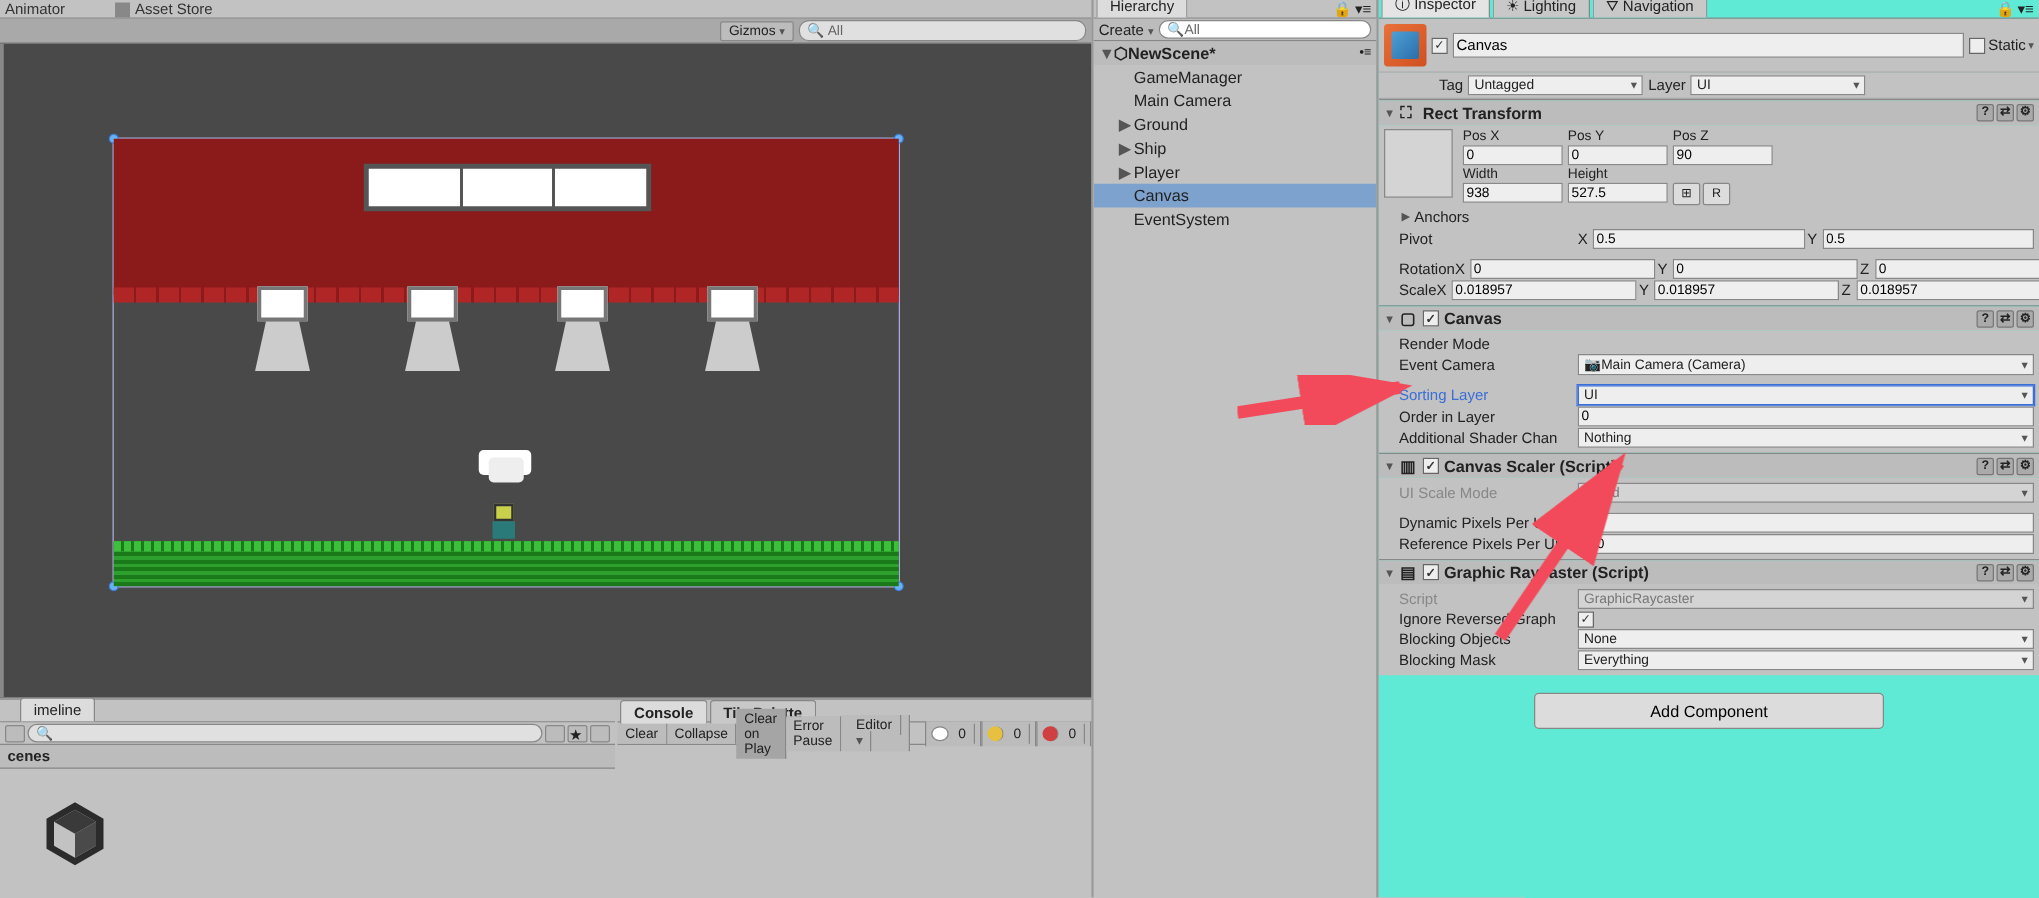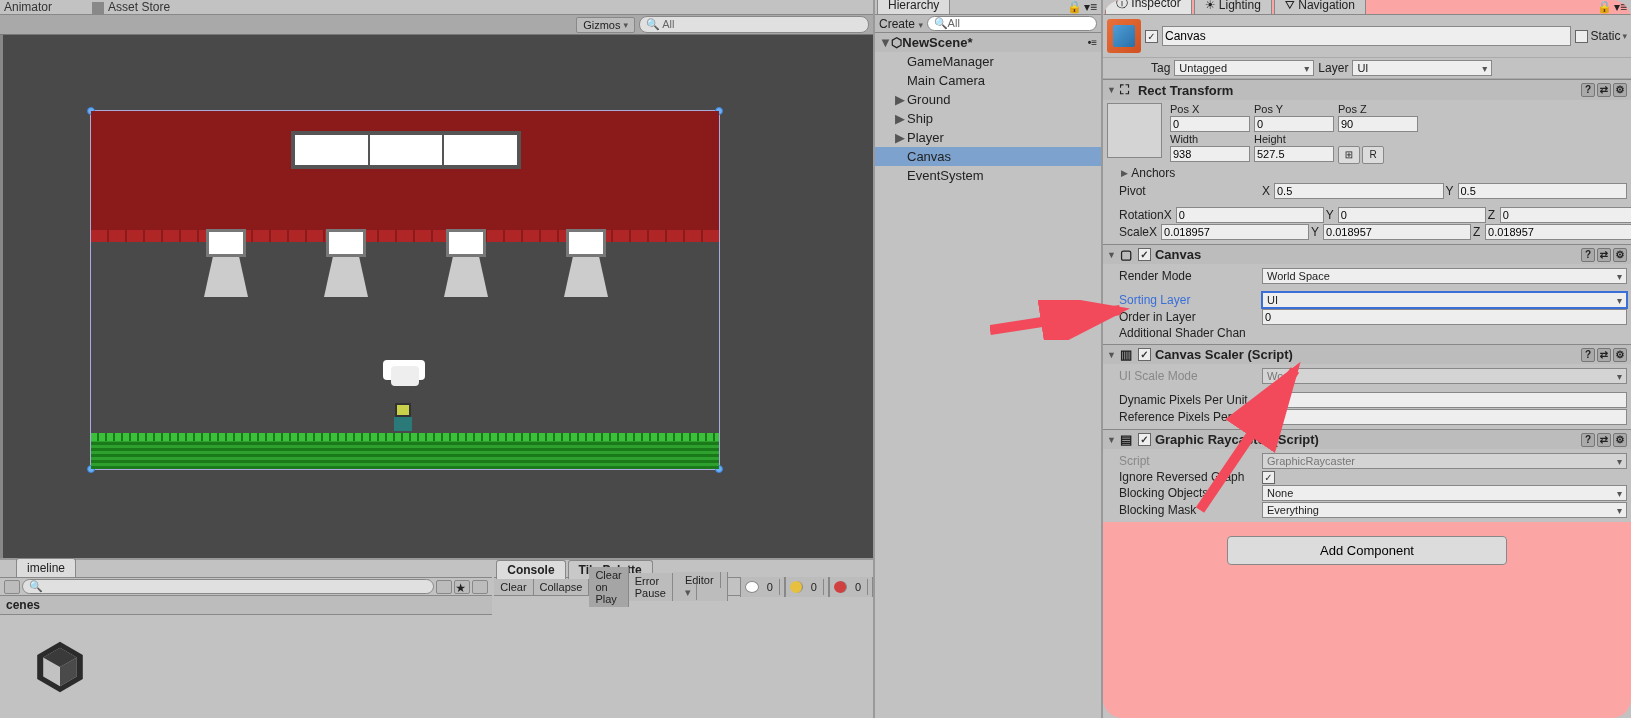--- a/index.html
+++ b/index.html
@@ -54,21 +54,21 @@
   .panel-tab-row{height:15px;display:flex;align-items:end;border-bottom:1px solid #888;padding-left:2px;}
   .panel-header-icons{margin-left:auto;display:flex;gap:2px;padding-right:4px;}
   .hier-create{height:18px;background:#bcbcbc;display:flex;align-items:center;padding:0 4px;border-bottom:1px solid #888;}
   .hier-create .search3{flex:1;background:#ffffff;border:1px solid #888;border-radius:8px;padding:0 6px;font-size:11px;color:#666;margin-left:4px;}
   .hier-tree{flex:1;overflow:auto;}
   .hier-row{padding:2px 4px 2px 20px;font-size:13px;display:flex;align-items:center;}
   .hier-row.scene{background:#bcbcbc;font-weight:bold;padding-left:4px;}
   .hier-row.selected{background:#7da2ce;}
   .fold{width:10px;display:inline-block;color:#555;margin-right:2px;}
   
-  .insp-col { flex:1; background:#fca5a5; display:flex; flex-direction:column; overflow:hidden;border-radius:19px;}
+  .insp-col { flex:1; background:#5eead4; display:flex; flex-direction:column; overflow:hidden;}
   .insp-tabs{height:15px;display:flex;align-items:end;gap:2px;padding-left:2px;border-bottom:1px solid #888;}
   .insp-tabs .tab.active{background:#e4e4e4;}
   .insp-body{flex:1;overflow:auto;padding:0;}
   .obj-header{display:flex;align-items:center;padding:4px;gap:4px;background:#c2c2c2;border-bottom:1px solid #aaa;}
   .cube-icon{width:34px;height:34px;background:linear-gradient(135deg,#e9713a,#d05020);border-radius:3px;position:relative;}
   .cube-icon::after{content:"";position:absolute;inset:6px;background:linear-gradient(135deg,#4f9fd8,#2a6fa8);border-radius:2px;}
   .obj-header input[type=text]{flex:1;background:#eee;border:1px solid #888;padding:2px;font-size:12px;}
   .comp{border-top:1px solid #888;}
   .comp-hdr{display:flex;align-items:center;background:#bcbcbc;padding:2px 4px;gap:4px;font-weight:bold;font-size:13px;}
   .comp-hdr .gear{margin-left:auto;display:flex;gap:2px;}
@@ -340,35 +340,39 @@
             <span>Canvas</span>
           <div class="gear">
               <span>?</span>
               <span>⇄</span>
               <span>⚙</span>
             </div>
         </div>
         <div class="comp-body">
           <div class="prop-row">
               <div class="lbl">Render Mode</div>
-              <div class="dropdown">World Space</div>
+            </div>
+          <div class="prop-row">
+              <div class="lbl">Event Camera</div>
+              <div class="dropdown">📷<span>Main Camera (Camera)</span></div>
             </div>
           <div style="height:6px;"></div>
           <div class="prop-row">
               <div class="lbl highlight">Sorting Layer</div>
               <div class="dropdown highlight">UI</div>
             </div>
           <div class="prop-row">
               <div class="lbl">Order in Layer</div>
               <div class="xf">
                 <input value="0" style="">
               </div>
             </div>
           <div class="prop-row">
               <div class="lbl">Additional Shader Chan</div>
+              <div class="dropdown">Nothing</div>
             </div>
         </div>
       </div>
 
       <div class="comp">
         <div class="comp-hdr">
           <span class="caret">▼</span>
             <span style="width:14px;">▥</span>
             <span class="checkbox checked"></span>
             <span>Canvas Scaler (Script)</span>

